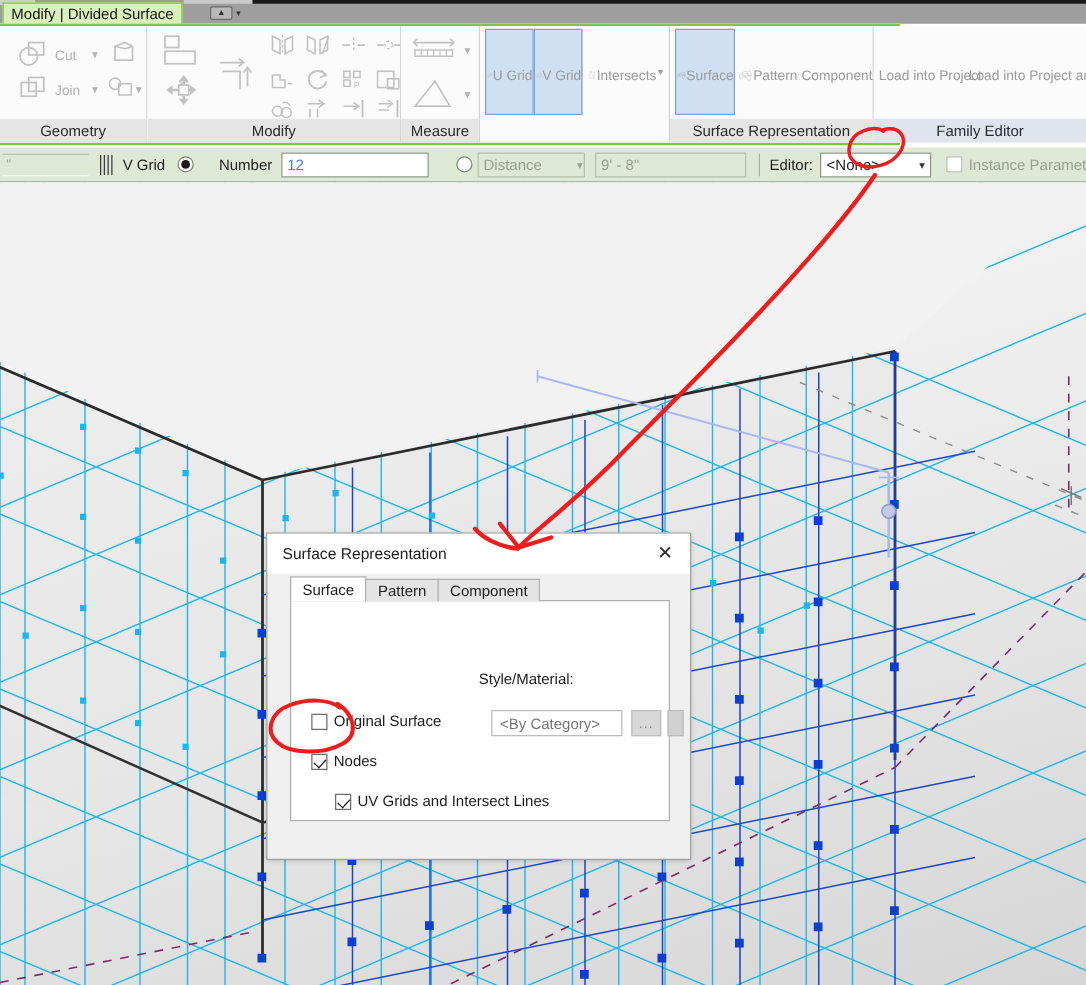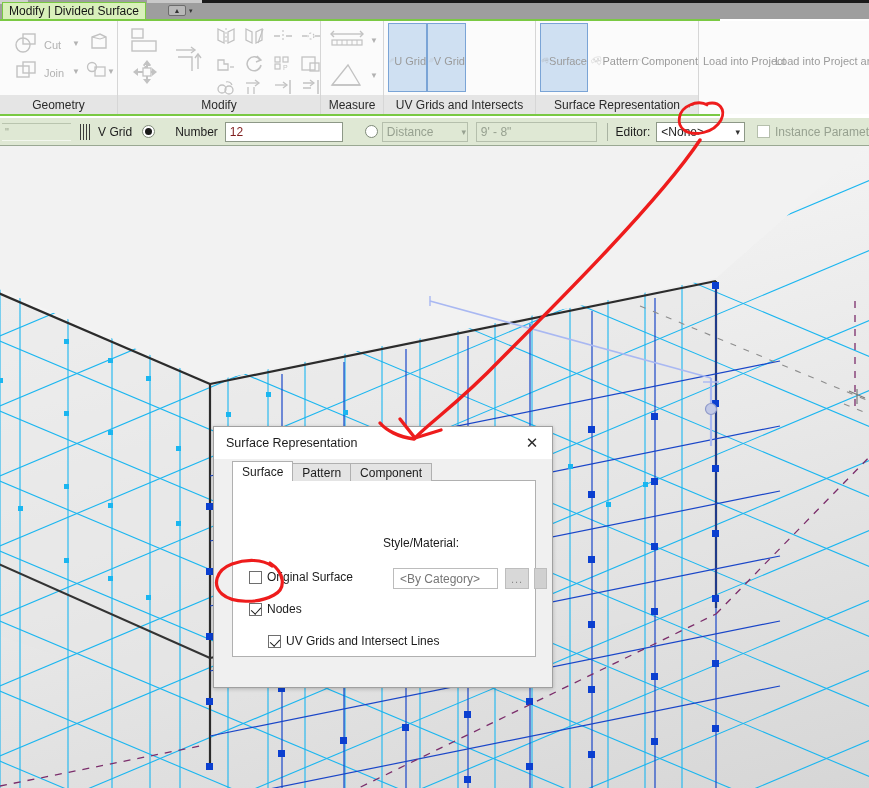--- a/index.html
+++ b/index.html
@@ -106,21 +106,21 @@
   .obtext { font-size:12px; color:#1d1d1d; margin-left:8px; white-space:nowrap; }
   .obtext.dim { color:#97a190; }
   .radio {
     width:13px; height:13px; border-radius:50%;
     border:1px solid #7f8a79; background:#fff; margin-left:10px;
     display:inline-flex; align-items:center; justify-content:center; flex:none;
   }
   .radio.on::after { content:""; width:7px; height:7px; border-radius:50%; background:#1a1a1a; }
   .obinput {
     height:20px; background:#fff; border:1px solid #8d9887;
-    margin-left:7px; font-size:12px; color:#7f1d1d; padding:0 4px; line-height:18px;
+    margin-left:7px; font-size:12px; color:#3b82f6; padding:0 4px; line-height:18px;
   }
   .obinput.dim { background:#dfe8d4; color:#97a190; border-color:#b5bfac; }
   .obsel {
     height:20px; background:#dfe8d4; border:1px solid #b5bfac; margin-left:4px;
     display:flex; align-items:center; padding:0 4px; color:#97a190; font-size:12px;gap:28px;
   }
   .obsel .cv { margin-left:auto; font-size:9px; color:#97a190; }
   .obsel.active { background:#fff; border-color:#8d9887; color:#1d1d1d; }
   .obsel.active .cv { color:#333; }
   .vsep { width:1px; height:18px; background:#a9b3a2; margin-left:10px; }
@@ -429,23 +429,28 @@
           <path d="M9 30 Q21 18 31 16" fill="none" stroke="#b6b6b6" stroke-width="1.3"></path>
         </svg>
         <span class="cap">U Grid</span>
       </div>
       <div class="bigbtn sel" style="left:43px;top:2px;width:39px;height:69px;">
         <svg width="34" height="30" viewBox="0 0 34 30">
           <path d="M6 28 L18 4 M12 28 L24 4 M18 28 L30 4 M24 28 L33 8" fill="none" stroke="#b6b6b6" stroke-width="1.3"></path>
         </svg>
         <span class="cap">V Grid</span>
       </div>
-    </div>
-    <div class="panel-title">
-      <span>UV Grids and Intersects</span>
+      <div class="bigbtn" style="left:86px;top:2px;width:62px;height:69px;">
+        <svg width="32" height="30" viewBox="0 0 32 30">
+          <path d="M6 26 L10 4 L26 6 L22 26 Z" fill="none" stroke="#c2c2c2" stroke-width="1.3"></path>
+          <path d="M10 4 L18 14 L22 26" fill="none" stroke="#c2c2c2" stroke-width="1.2"></path>
+        </svg>
+        <span class="cap">Intersects</span>
+        <span class="cap" style="font-size:7px;margin-top:-1px;">▼</span>
+      </div>
     </div>
   </div>
 
   <div class="panel" style="left:536px;width:163px;">
     <div class="panel-body">
       <div class="bigbtn sel" style="left:4px;top:2px;width:48px;height:69px;">
         <svg width="36" height="30" viewBox="0 0 36 30">
           <path d="M4 16 Q14 4 30 6 L32 16 Q18 14 6 24 Z" fill="none" stroke="#a9a9a9" stroke-width="1.2"></path>
           <path d="M10 10 L13 21 M17 8 L20 19 M24 7 L27 17" stroke="#a9a9a9" stroke-width="0.9"></path>
           <path d="M6 16 Q18 13 32 15" stroke="#a9a9a9" stroke-width="0.9" fill="none"></path>
@@ -495,20 +500,23 @@
       <div class="bigbtn" style="left:76px;top:2px;width:92px;height:69px;">
         <svg width="34" height="32" viewBox="0 0 34 32">
           <rect x="5" y="10" width="16" height="19" fill="none" stroke="#c2c2c2" stroke-width="1.3"></rect>
           <rect x="16" y="6" width="13" height="12" fill="none" stroke="#c2c2c2" stroke-width="1.3"></rect>
           <rect x="18" y="19" width="11" height="10" fill="#e2e2e2" stroke="#c2c2c2" stroke-width="1.1"></rect>
           <path d="M20.5 21.5 L26.5 26.5 M26.5 21.5 L20.5 26.5" stroke="#b0b0b0" stroke-width="1.2"></path>
           <path d="M13 3 L17 8 H14 V14 H12 V8 H9 Z" fill="#c2c2c2"></path>
         </svg>
         <span class="cap">Load into Project and Close</span>
       </div>
+    </div>
+    <div class="panel-title bluebg">
+      <span>Family Editor</span>
     </div>
   </div>
 </div>
 
 <div id="optbar">
   <div class="ghostfield">
     <span>"</span>
   </div>
   <div class="gripper">
     <i style="left:1px"></i>

